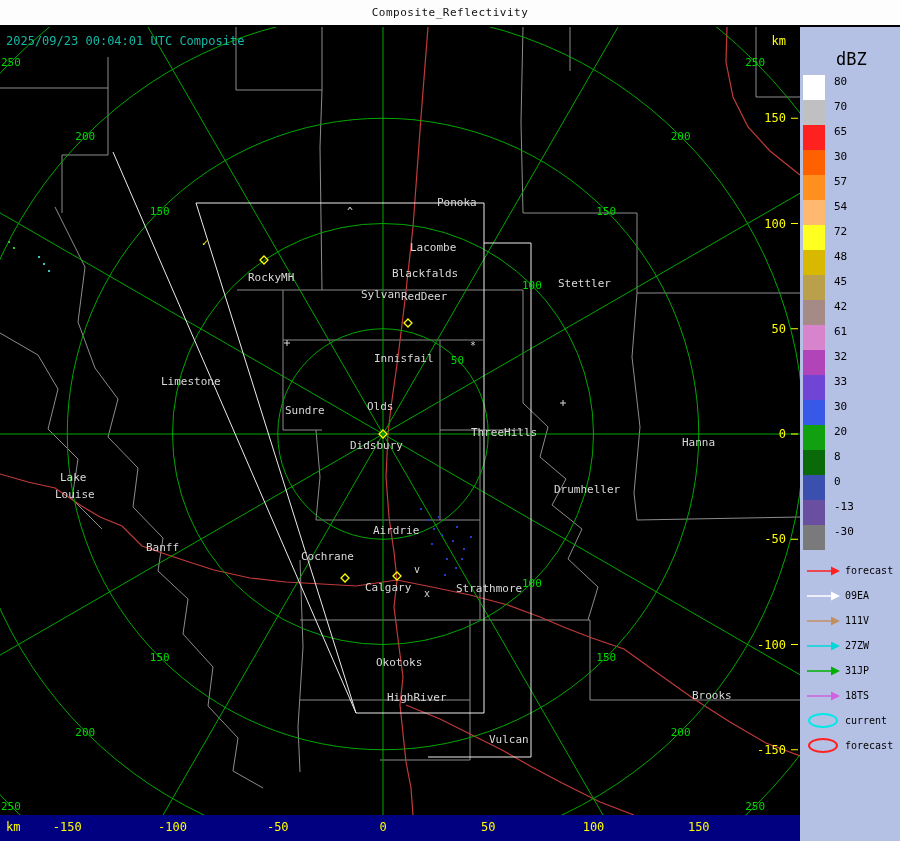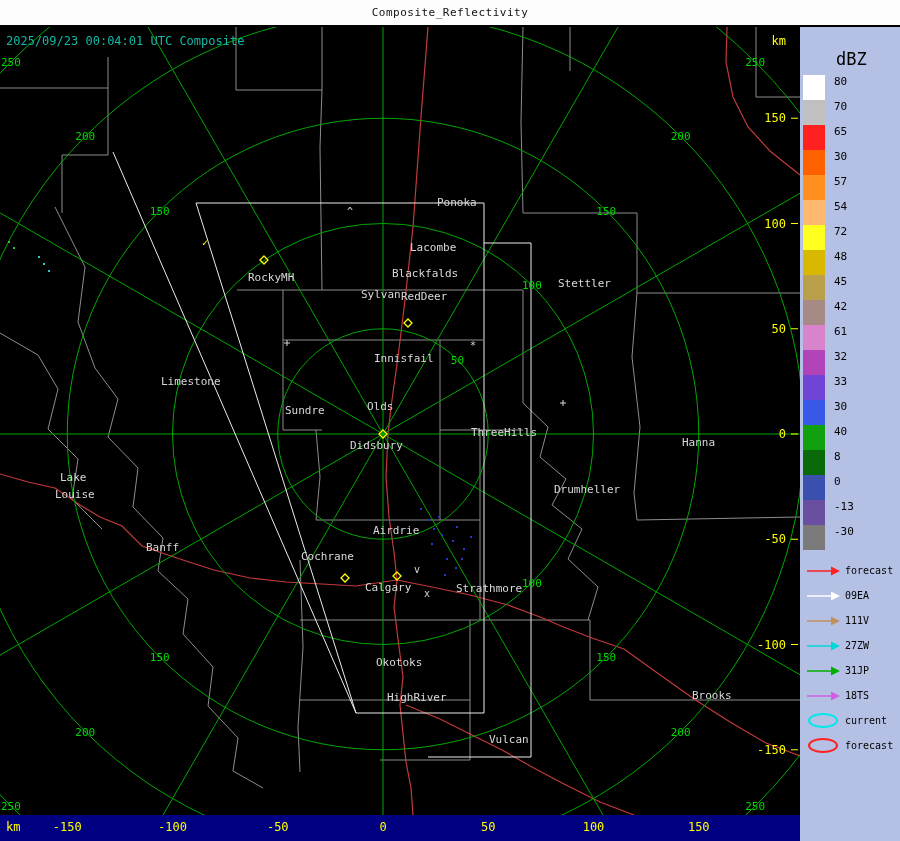--- a/index.html
+++ b/index.html
@@ -242,21 +242,21 @@
         <div class="cbar-row">
           <div class="chip" style="background: rgb(112, 68, 212);"></div>
           <div class="cbar-label">33</div>
         </div>
         <div class="cbar-row">
           <div class="chip" style="background: rgb(56, 88, 232);"></div>
           <div class="cbar-label">30</div>
         </div>
         <div class="cbar-row">
           <div class="chip" style="background: rgb(16, 160, 16);"></div>
-          <div class="cbar-label">40</div>
+          <div class="cbar-label">20</div>
         </div>
         <div class="cbar-row">
           <div class="chip" style="background: rgb(10, 106, 10);"></div>
           <div class="cbar-label">8</div>
         </div>
         <div class="cbar-row">
           <div class="chip" style="background: rgb(58, 79, 174);"></div>
           <div class="cbar-label">0</div>
         </div>
         <div class="cbar-row">

